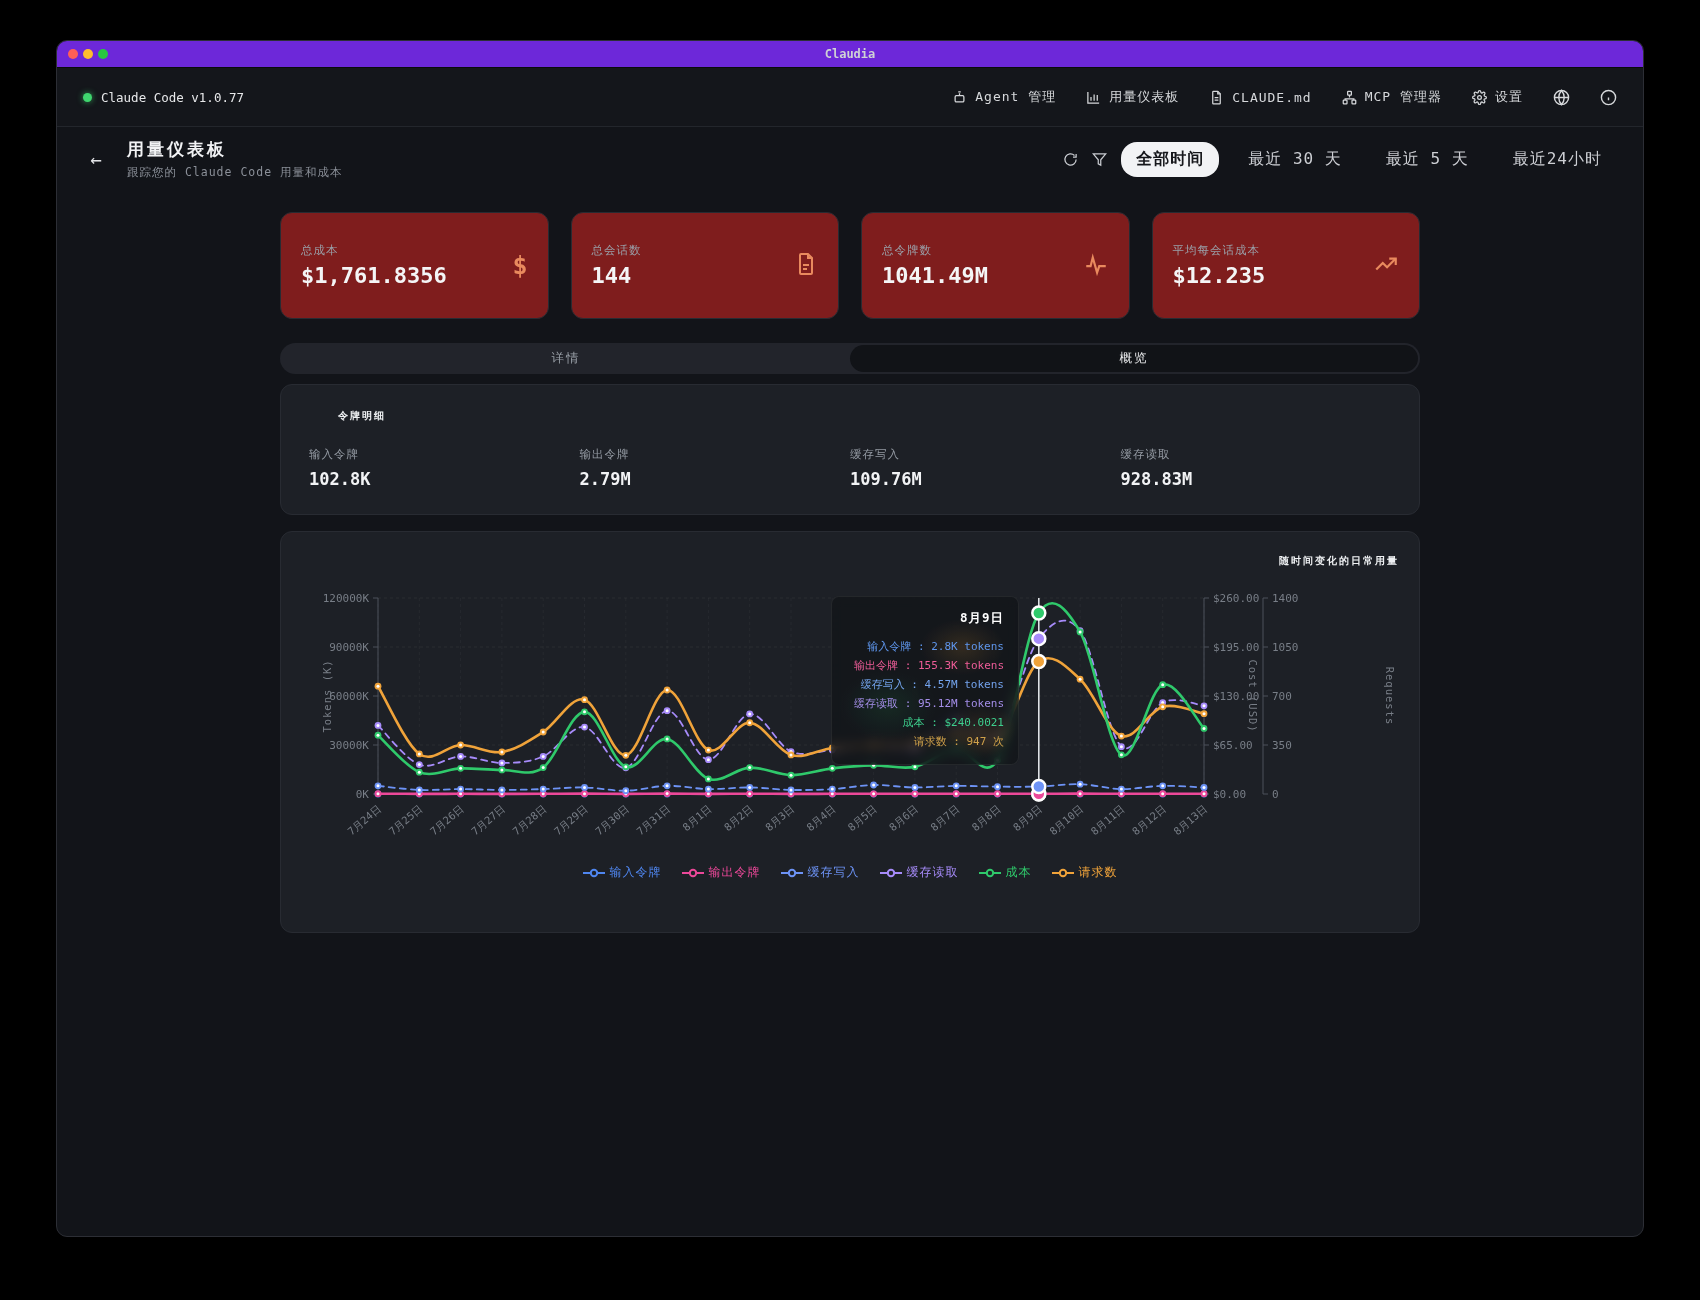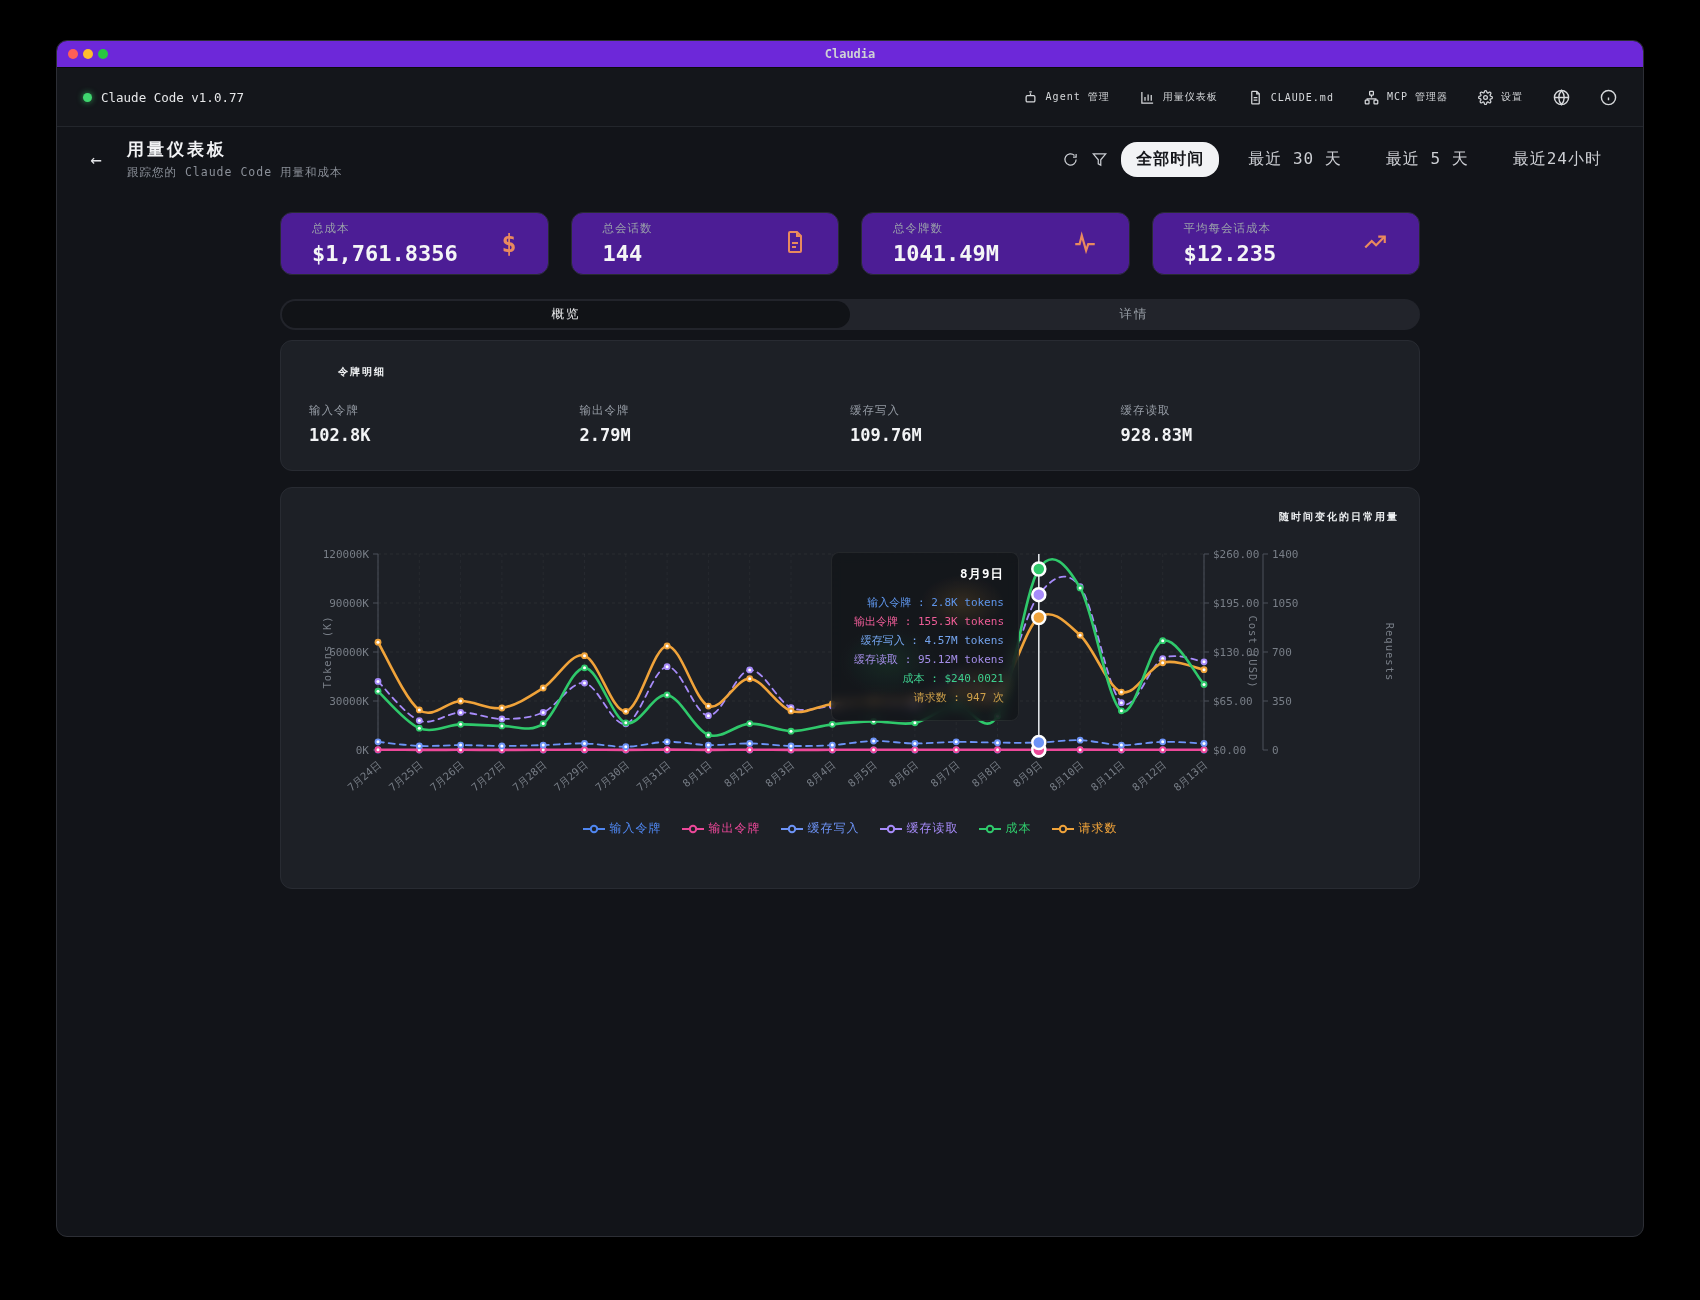--- a/index.html
+++ b/index.html
@@ -16,39 +16,39 @@
   .light.r { background:#ff5f57; } .light.y { background:#febc2e; } .light.g { background:#28c840; }
   .win-title { position:absolute; left:0; right:0; text-align:center; font-size:12px;
     font-weight:bold; color:#cfd1d5; }
   
   .appheader { height:59px; display:flex; align-items:center; padding:0 26px;
     background:#14161b; border-bottom:1px solid #23262c;gap:26px; }
   .app-status { display:flex; align-items:center; gap:9px; font-size:12.5px; color:#e7e8ea; }
   .status-dot { width:9px; height:9px; border-radius:50%; background:#3fd66e;
     box-shadow:0 0 6px rgba(63,214,110,.7); }
   .appnav { margin-left:auto; display:flex; align-items:center; gap:30px; }
-  .nav-item { display:flex; align-items:center; gap:8px; font-size:10px; color:#d6d8db;
+  .nav-item { display:flex; align-items:center; gap:8px; font-size:13px; color:#d6d8db;
     cursor:pointer; letter-spacing:1px; }
   .nav-item svg, .icon-btn svg { display:block; }
   .icon-btn { color:#d6d8db; display:flex; align-items:center; }
   
   .pageheader { height:64px; display:flex; align-items:center; padding:0 26px; gap:18px; }
   .back-btn { color:#e3e4e7; font-size:19px; width:26px; text-align:center; cursor:pointer; }
   .ph-title { font-size:17px; font-weight:bold; color:#f2f3f5; letter-spacing:3px; }
   .ph-sub { font-size:11.5px; color:#8b9099; margin-top:4px; letter-spacing:1px; }
   .ph-right { margin-left:auto; display:flex; align-items:center; gap:14px; }
   .tool-ic { color:#c9ccd1; display:flex; }
   .pill { font-size:16px; color:#ccced3; padding:7px 15px; border-radius:16px;
     letter-spacing:1px; cursor:pointer; white-space:nowrap; }
   .pill.active { background:#f2f3f5; color:#16171b; font-weight:bold; }
   
   .content { width:1140px; margin:0 auto; }
   .stats-row { margin-top:21px; display:flex; gap:22px; }
-  .stat-card { flex:1; height:63px; background:#4c1d95; border:1px solid #282b32;
-    border-radius:12px; padding:16px 31px; display:flex; align-items:center; }
+  .stat-card { flex:1; height:107px; background:#7f1d1d; border:1px solid #282b32;
+    border-radius:12px; padding:16px 20px; display:flex; align-items:center; }
   .stat-label { font-size:11.5px; color:#9aa1aa; letter-spacing:1px; }
   .stat-value { font-size:22px; font-weight:bold; color:#f4f5f6; margin-top:5px; }
   .stat-icon { margin-left:auto; color:#e98a5e; }
   .tabs { margin-top:24px; height:31px; background:#22242b; border-radius:16px;
     display:flex; padding:2px; }
   .tab { flex:1; border-radius:14px; display:flex; align-items:center; justify-content:center;
     font-size:12.5px; color:#9aa0a8; letter-spacing:2px; cursor:pointer; }
   .tab.active { background:#111317; color:#e9eaec; }
   .card { background:#1d2026; border:1px solid #282b32; border-radius:12px; }
   .token-card { margin-top:10px; height:131px; padding:24px 28px; }
@@ -221,22 +221,22 @@
           <div class="stat-value">$12.235</div>
         </div>
         <div class="stat-icon"><svg width="26" height="26" viewBox="0 0 24 24" fill="none" stroke="currentColor" stroke-width="2">
               <path d="M3 17l6-6 4 4 8-8"></path>
               <path d="M15 7h6v6"></path>
             </svg></div>
       </div>
     </div>
 
     <div class="tabs">
+      <div class="tab">详情</div>
       <div class="tab active">概览</div>
-      <div class="tab">详情</div>
     </div>
 
     <div class="card token-card">
       <div class="card-title">令牌明细</div>
       <div class="tb-grid">
         <div class="tb-item">
           <div class="tb-label">输入令牌</div>
           <div class="tb-value">102.8K</div>
         </div>
         <div class="tb-item">

